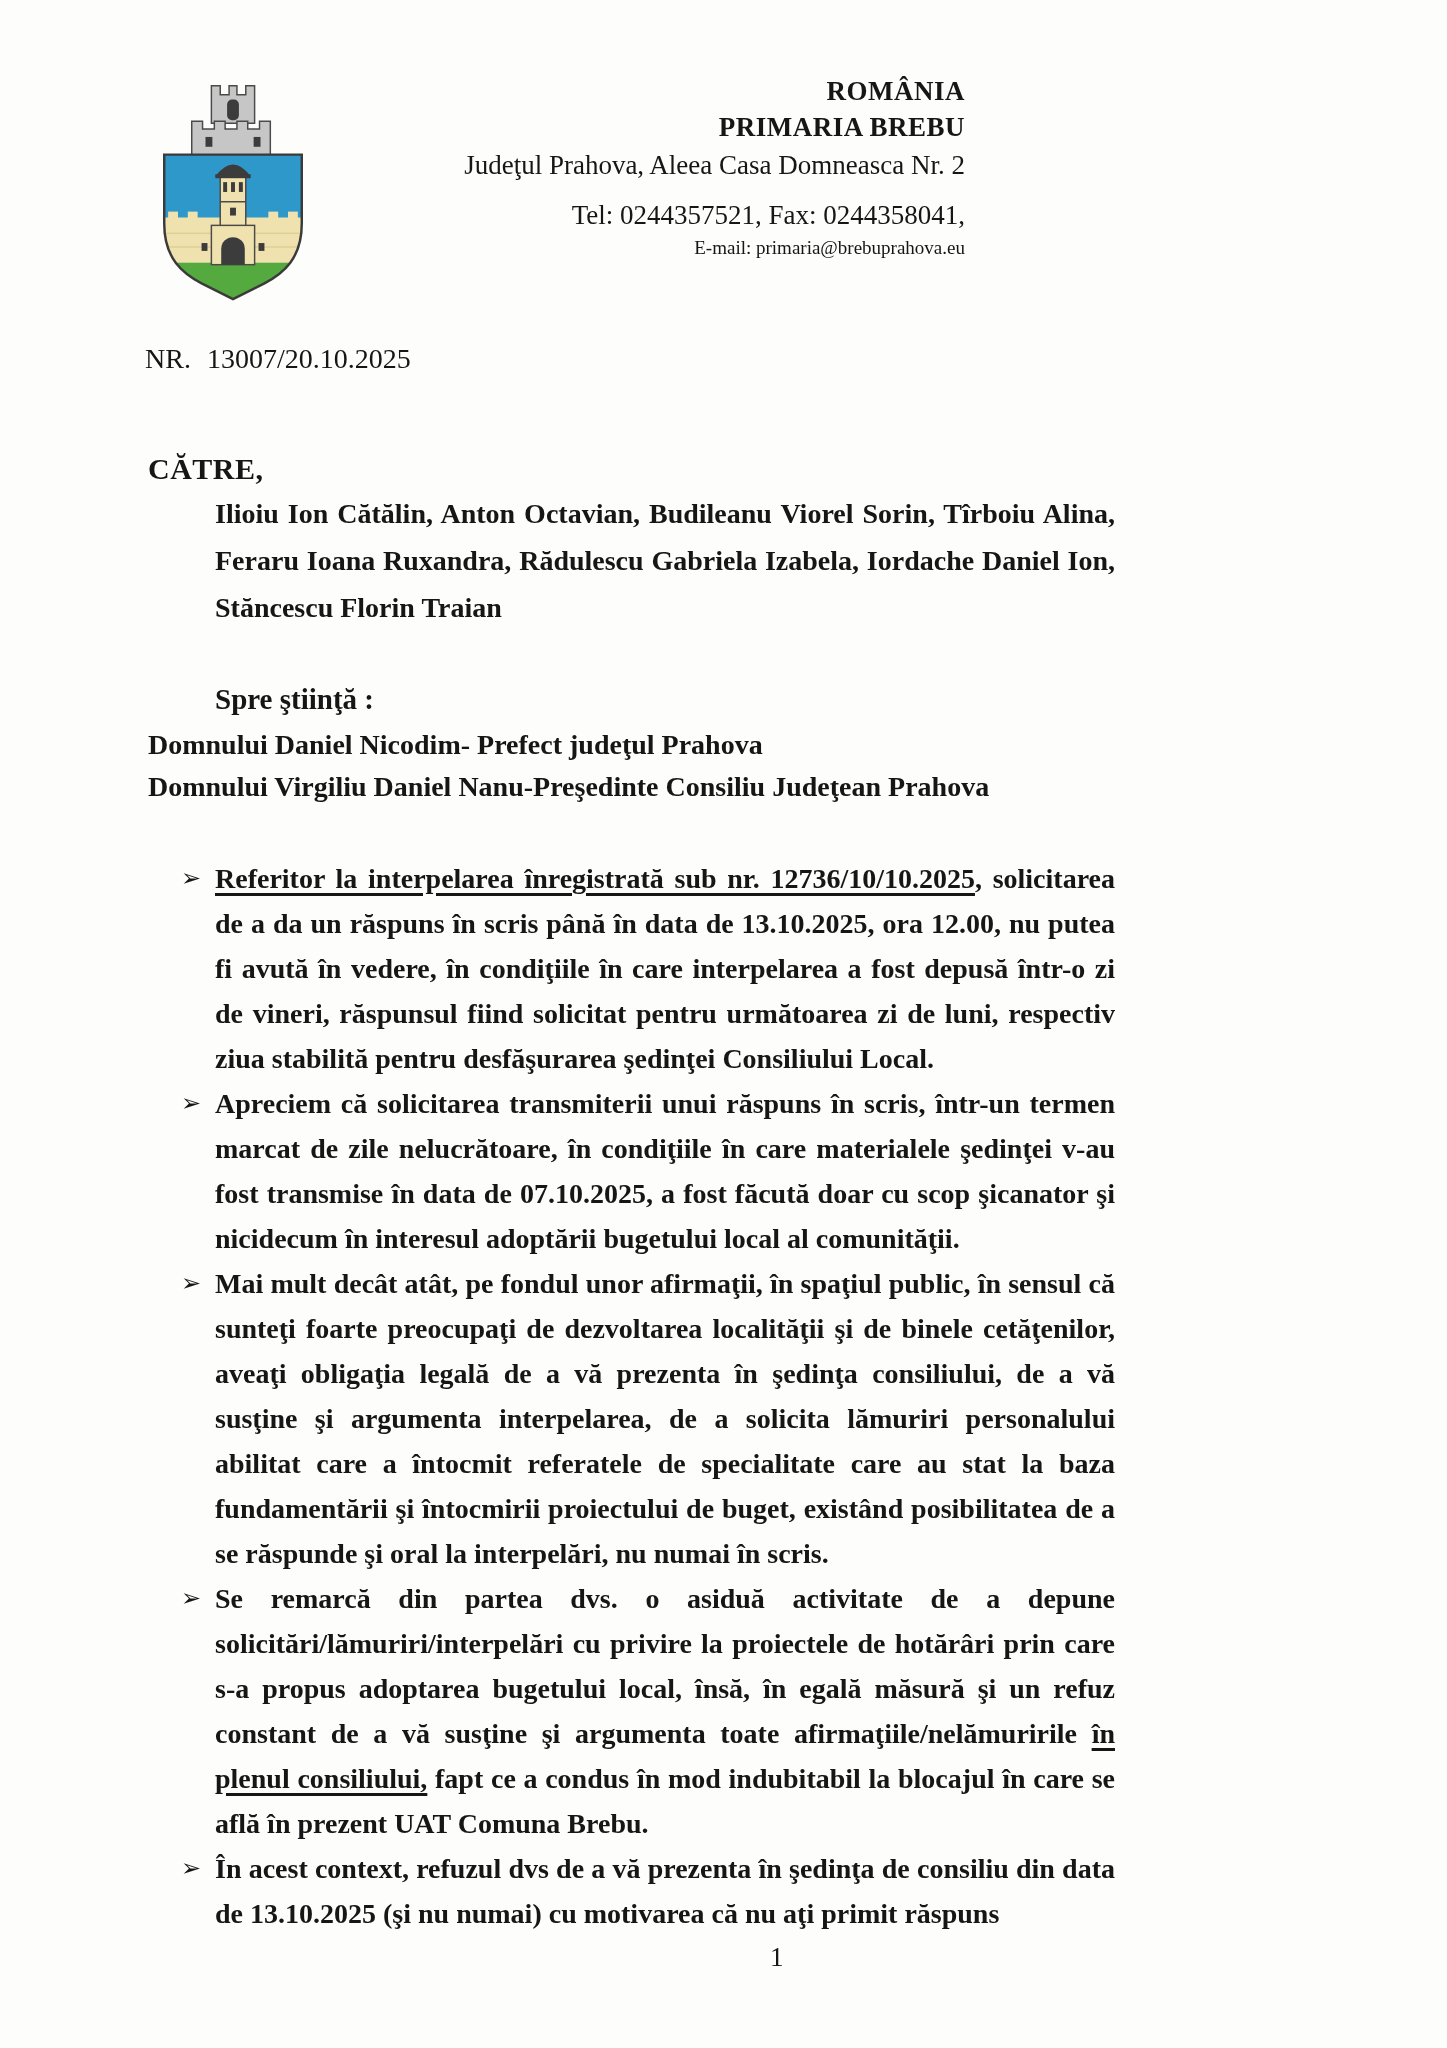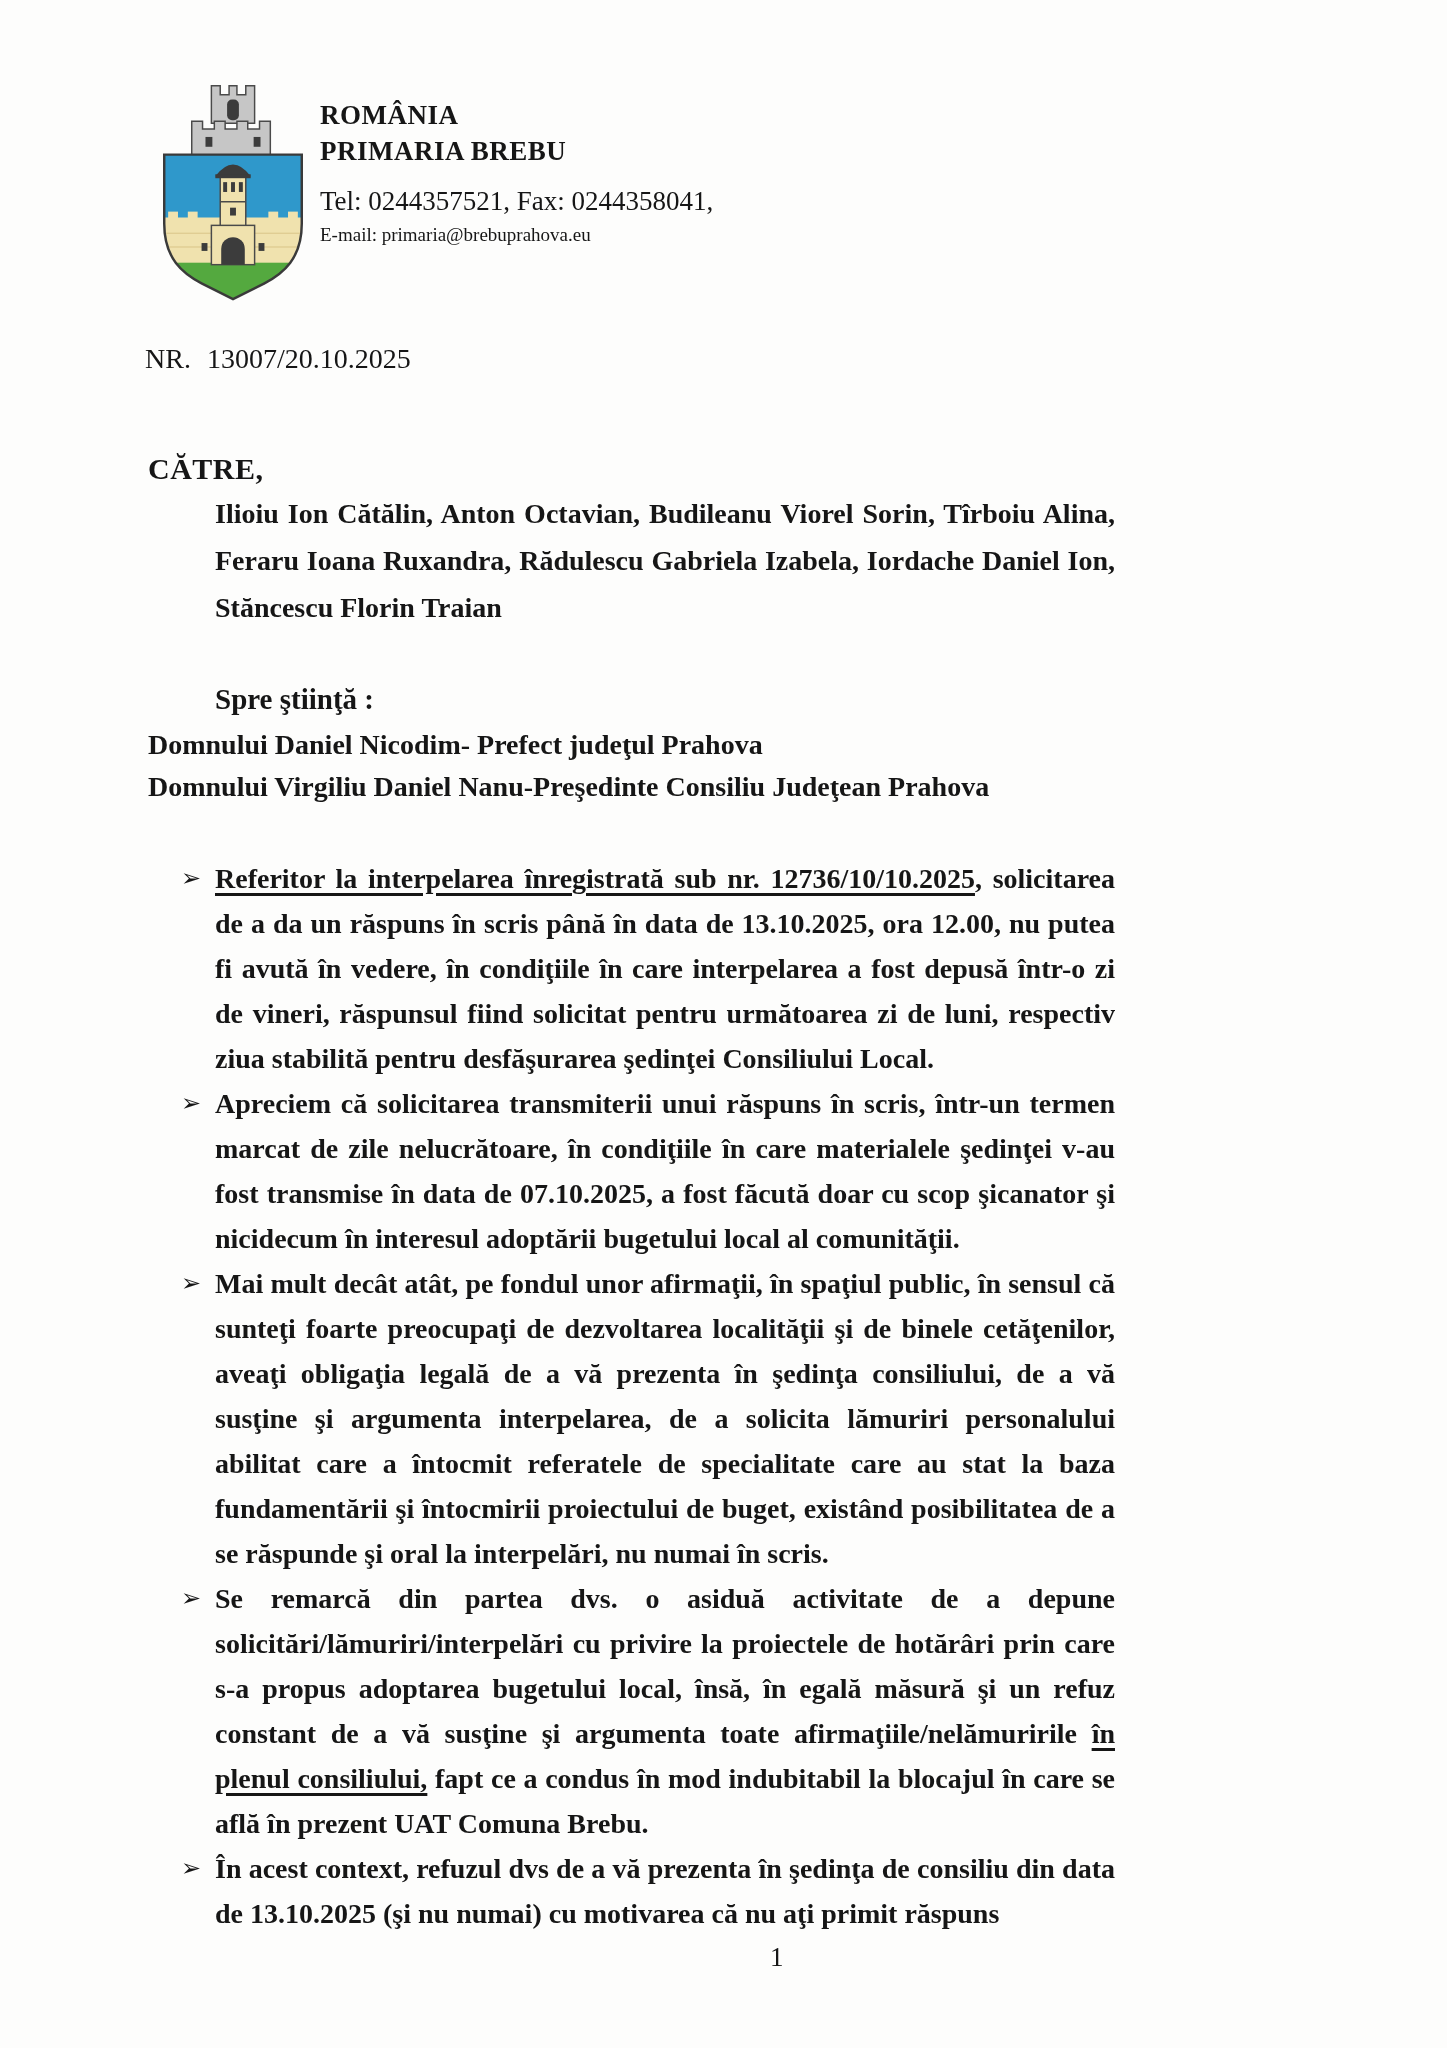--- a/index.html
+++ b/index.html
@@ -8,21 +8,21 @@
     width:1447px;height:2048px;
     margin:0 auto;
     background:#fdfdfc;
     overflow:hidden;
     font-family:"Liberation Serif","DejaVu Serif",serif;
     color:#161616;
     -webkit-font-smoothing:antialiased;
   }
   
   .coa{position:absolute;left:143px;top:78px;width:180px;height:224px;}
-  .letterhead{position:absolute;left:320px;top:100px;width:645px;text-align:left;line-height:1.18;}
+  .letterhead{position:absolute;left:320px;top:76px;width:645px;text-align:right;line-height:1.18;}
   .lh-country{font-size:27px;font-weight:bold;letter-spacing:.5px;}
   .lh-institution{font-size:27px;font-weight:bold;margin-top:4px;letter-spacing:.5px;}
   .lh-address{font-size:27px;margin-top:6px;}
   .lh-phone{font-size:27px;margin-top:18px;}
   .lh-email{font-size:19px;margin-top:6px;}
   
   .nr-line{position:absolute;left:145px;top:343px;font-size:28px;}
   .nr-number{margin-left:16px;}
   
   .catre{position:absolute;left:148px;top:452px;font-size:30px;font-weight:bold;letter-spacing:.5px;}
@@ -101,20 +101,21 @@
         <rect x="116" y="168" width="6" height="8" fill="#3c3c3c"></rect>
       </g>
     </g>
 
     <path d="M20,78 H160 V148 C160,184 141,199 122,209 L90,225 L58,209 C39,199 20,184 20,148 Z" fill="none" stroke="#3a3a3a" stroke-width="2.5"></path>
   </svg>
 
   <div class="letterhead">
     <div class="lh-country">ROMÂNIA</div>
     <div class="lh-institution">PRIMARIA BREBU</div>
+    <div class="lh-address">Judeţul Prahova, Aleea Casa Domneasca Nr. 2</div>
     <div class="lh-phone">Tel: 0244357521, Fax: 0244358041,</div>
     <div class="lh-email">E-mail: primaria@brebuprahova.eu</div>
   </div>
 
   <div class="nr-line">
     <span>NR.</span><span class="nr-number">13007/20.10.2025</span>
   </div>
 
   <div class="catre">CĂTRE,</div>
   <p class="names">Ilioiu Ion Cătălin, Anton Octavian, Budileanu Viorel Sorin, Tîrboiu Alina, Feraru Ioana Ruxandra, Rădulescu Gabriela Izabela, Iordache Daniel Ion, Stăncescu Florin Traian</p>

